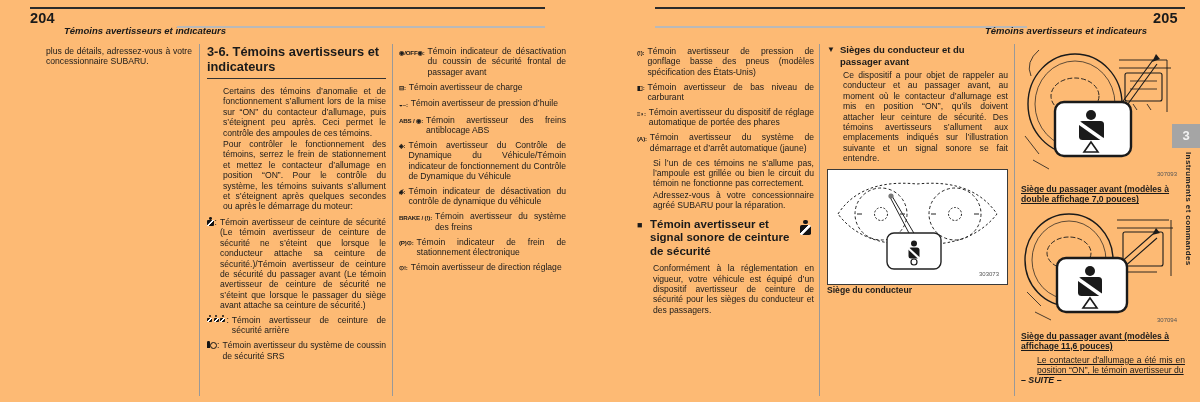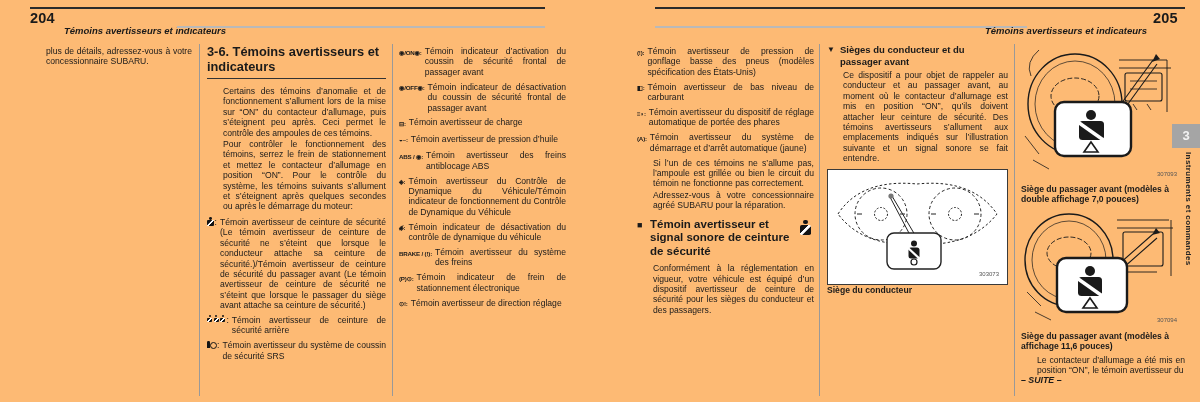--- a/index.html
+++ b/index.html
@@ -101,24 +101,20 @@
       <span class="symi">
           <i class="srs"></i>
           <span>:</span>
         </span>
       <div class="txt">Témoin avertisseur du système de coussin de sécurité SRS</div>
     </div>
   </div>
 
   <div class="col" style="left:399px;top:46px;width:167px;">
     <div class="li">
-        <span class="sym">◉/ON◉:</span>
-        <div class="txt">Témoin indicateur d’activation du coussin de sécurité frontal de passager avant</div>
-      </div>
-    <div class="li">
         <span class="sym">◉/OFF◉:</span>
         <div class="txt">Témoin indicateur de désactivation du coussin de sécurité frontal de passager avant</div>
       </div>
     <div class="li">
         <span class="sym">⊟:</span>
         <div class="txt">Témoin avertisseur de charge</div>
       </div>
     <div class="li">
         <span class="sym">◒~:</span>
         <div class="txt">Témoin avertisseur de pression d’huile</div>
@@ -201,21 +197,21 @@
           <rect x="80.5" y="77.5" width="11" height="11" rx="2.5" fill="#1a1a1a"></rect>
           <line x1="79" y1="77" x2="93" y2="90" stroke="#fff" stroke-width="2.2"></line>
           <circle cx="86" cy="92" r="3" fill="none" stroke="#1a1a1a" stroke-width="1.2"></circle>
         </g>
         <text x="171" y="106" text-anchor="end" font-size="6" fill="#555">303073</text>
       </svg>
     </div>
     <div class="cap">Siège du conducteur</div>
   </div>
 
-  <div class="col" style="left:1021px;top:40px;width:164px;">
+  <div class="col" style="left:1021px;top:40px;width:164px;text-decoration:underline;">
     <svg width="164" height="142" viewBox="0 0 164 142">
       <g fill="none" stroke="#1a1a1a">
         <ellipse cx="54" cy="64" rx="47" ry="50" stroke-width="1.4"></ellipse>
         <ellipse cx="54" cy="64" rx="40" ry="43" stroke-width="0.7"></ellipse>
         <ellipse cx="54" cy="56" rx="24" ry="18" stroke-width="0.9" stroke-dasharray="5,2"></ellipse>
         <path d="M10,36 q-6,-14 8,-26 M4,96 l14,18 M12,120 l16,9" stroke-width="0.8"></path>
         <path d="M98,20 h48 M98,28 h52 M146,20 v52" stroke-width="0.9"></path>
         <rect x="104" y="33" width="37" height="28" rx="2" stroke-width="1.1"></rect>
         <path d="M109,41 h27 M109,49 h27 M112,64 l4,6 M126,64 l4,6" stroke-width="0.8"></path>
         <path d="M104,68 L136,24 M100,64 L132,20" stroke-width="1.1"></path>

